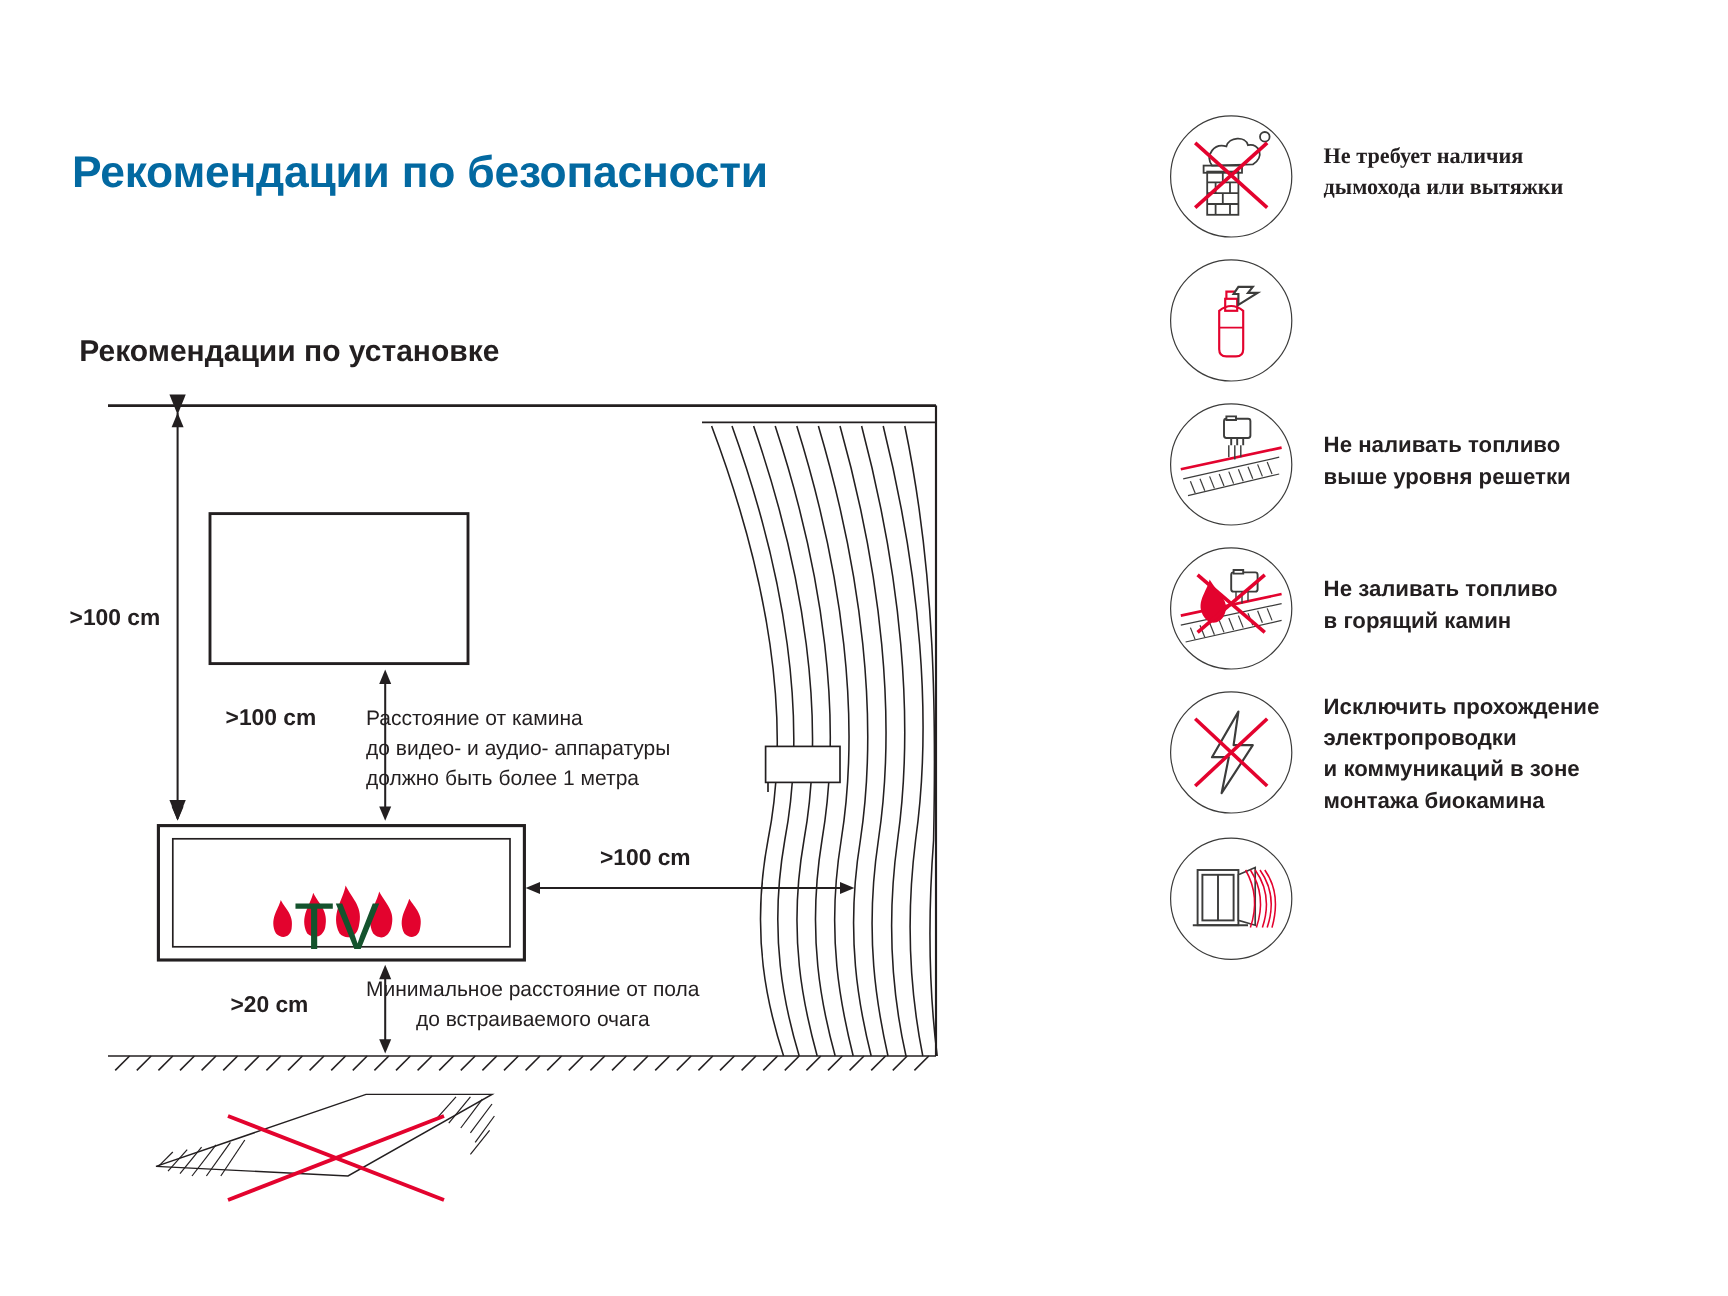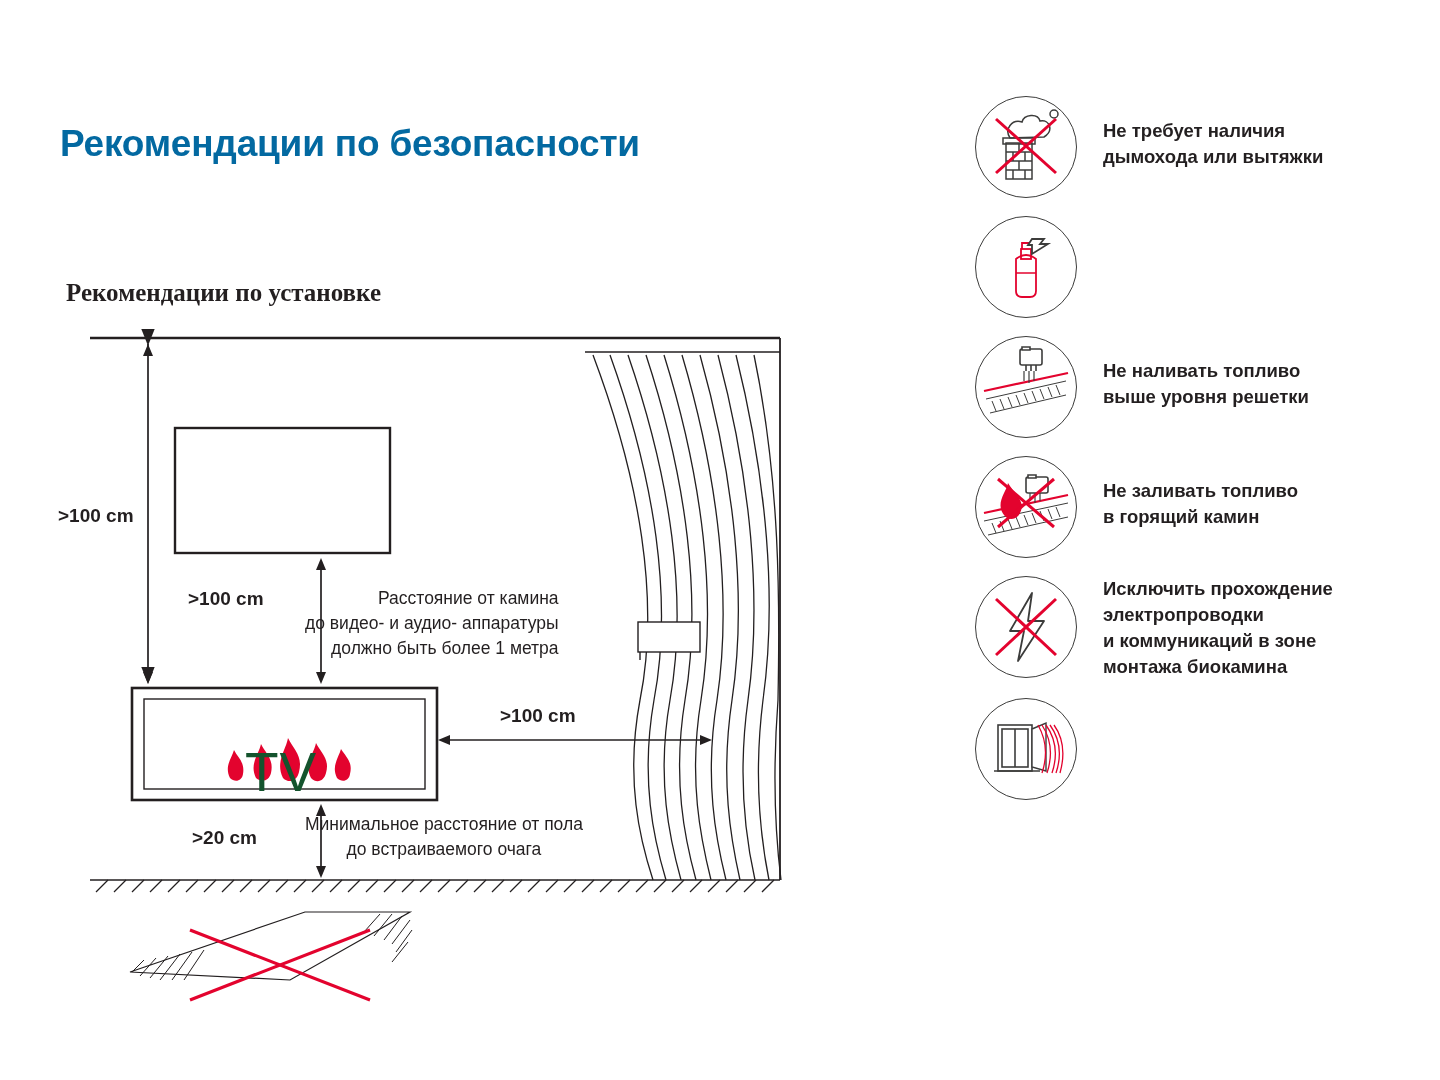--- a/index.html
+++ b/index.html
@@ -26,21 +26,20 @@
     white-space: nowrap;
   }
   .section-title {
     position: absolute;
     left: 66px;
     top: 258px;
     font-size: 25px;
     font-weight: bold;
     color: #231f20;
     white-space: nowrap;
-    font-family: Liberation Serif, serif;
   }
 
   
   #diagram {
     position: absolute;
     left: 40px;
     top: 300px;
     width: 820px;
     height: 720px;
   }
@@ -93,21 +92,21 @@
   }
   .icon-text {
     margin-left: 26px;
     font-size: 18.5px;
     font-weight: bold;
     line-height: 26px;
     color: #231f20;
     white-space: pre-line;
     padding-top: 12px;
   }
-  .r1 .icon-text { padding-top: 22px; }
+  .r1 .icon-text { padding-top: 22px; font-family: Liberation Serif, serif; }
   .r2 .icon-text { padding-top: 12px; }
   .r3 .icon-text { padding-top: 22px; }
   .r4 .icon-text { padding-top: 22px; }
   .r5 .icon-text { padding-top: 0px; }
   .r6 .icon-text { padding-top: 26px; }
 </style>
 </head>
 <body>
 
 <h1 class="page-title">Рекомендации по безопасности</h1>
@@ -243,21 +242,21 @@
     <path d="M281 578 L276 566 L286 566 z" fill="#231f20"></path>
   </svg>
 
   <div class="tv-label">TV</div>
 
   <div class="dim-label" style="left:18px; top:205px;">&gt;100 cm</div>
   <div class="dim-label" style="left:148px; top:288px;">&gt;100 cm</div>
   <div class="dim-label" style="left:460px; top:405px;">&gt;100 cm</div>
   <div class="dim-label" style="left:152px; top:527px;">&gt;20 cm</div>
 
-  <div class="note" style="left:265px; top:286px;text-align:right;">Расстояние от камина
+  <div class="note" style="left:265px; top:286px;">Расстояние от камина
 до видео- и аудио- аппаратуры
 должно быть более 1 метра</div>
   <div class="note" style="left:265px; top:512px;text-align:center;">Минимальное расстояние от пола
 до встраиваемого очага</div>
 </div>
 
 <div id="icon-list">
 
   <div class="icon-row r1">
     <div class="icon-circle">

